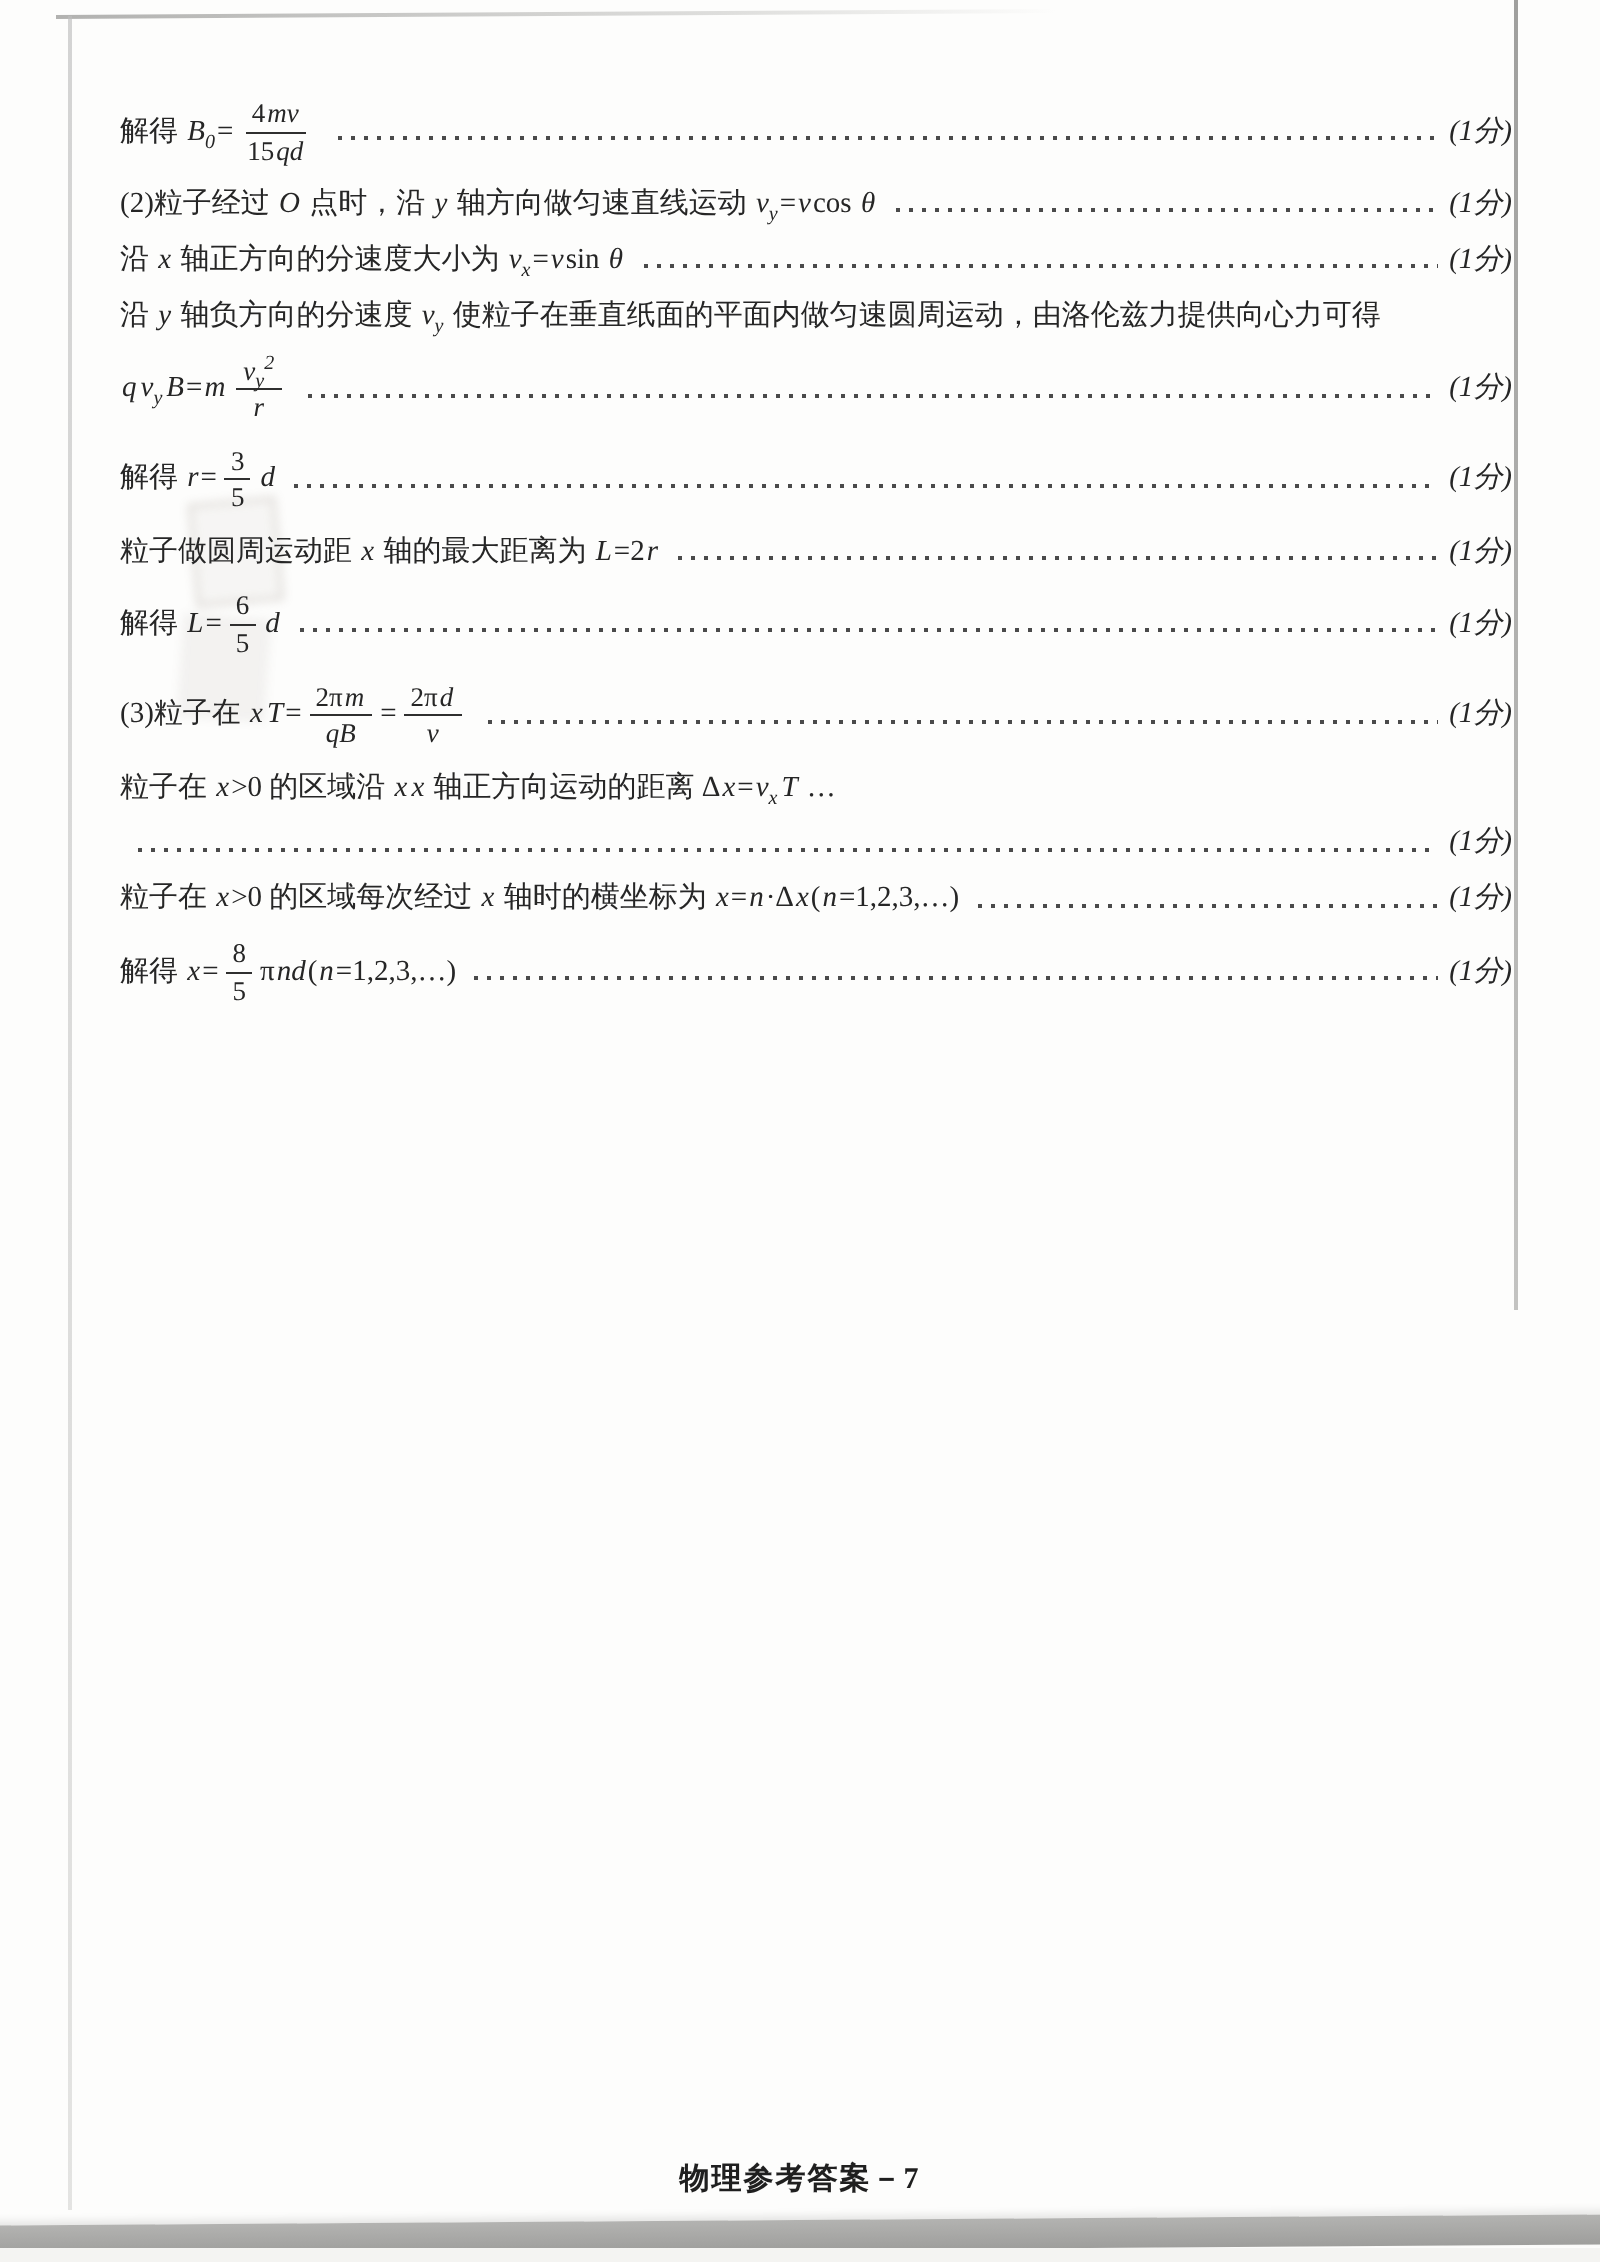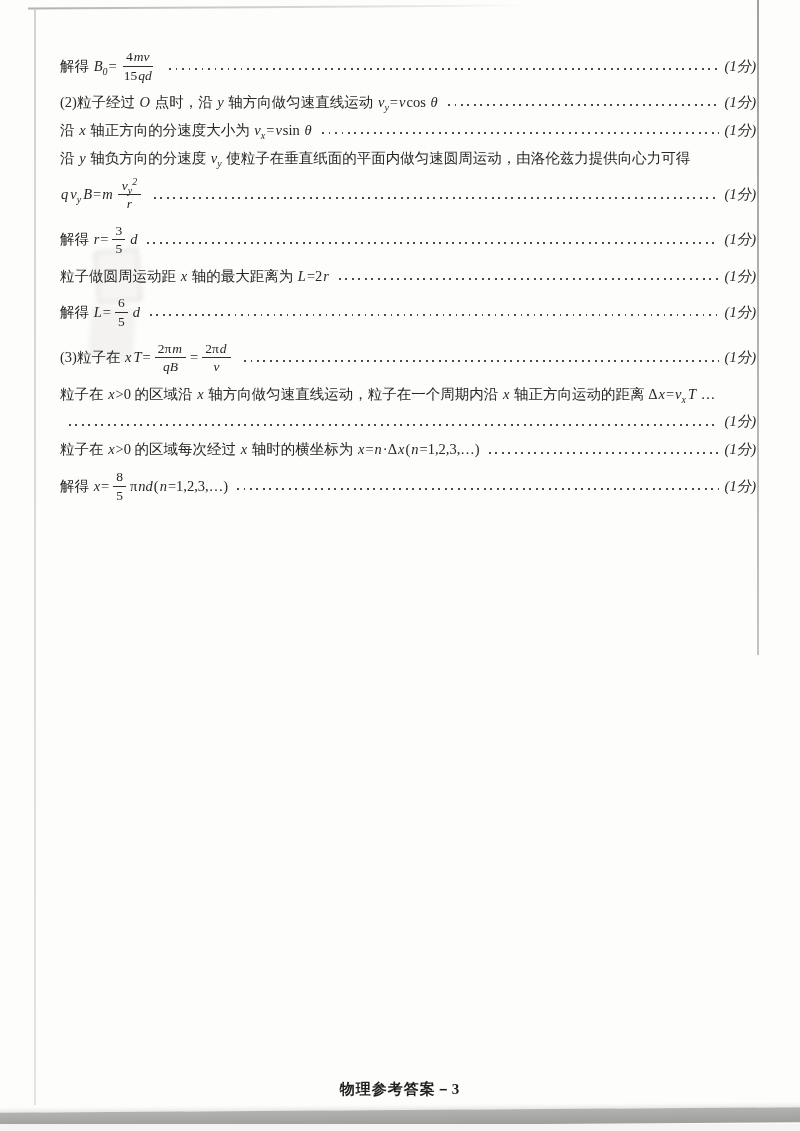--- a/index.html
+++ b/index.html
@@ -219,21 +219,20 @@
           </span>
         </span>
         <span class="leader"></span>
         <span class="score">(1分)</span>
       </div>
       <div class="line">
         <span class="txt">粒子在 </span>
         <span class="it">x</span>
         <span class="txt">&gt;0 的区域沿 </span>
         <span class="it">x</span>
-        <span class="txt"> 轴方向做匀速直线运动，粒子在一个周期内沿 </span>
         <span class="it">x</span>
         <span class="txt"> 轴正方向运动的距离 Δ</span>
         <span class="it">x</span>
         <span class="txt">=</span>
         <span class="it">v<sub class="ms">x</sub></span>
         <span class="it">T</span>
         <span class="txt"> …</span>
       </div>
       <div class="line">
         <span class="leader"></span>
@@ -271,14 +270,14 @@
         <span class="txt">π</span>
         <span class="it">nd</span>
         <span class="txt">(</span>
         <span class="it">n</span>
         <span class="txt">=1,2,3,…)</span>
         <span class="leader"></span>
         <span class="score">(1分)</span>
       </div>
     </div>
 
-  <div class="footer">物理参考答案－3</div>
+  <div class="footer">物理参考答案－7</div>
 </div>
 
 </body></html>

